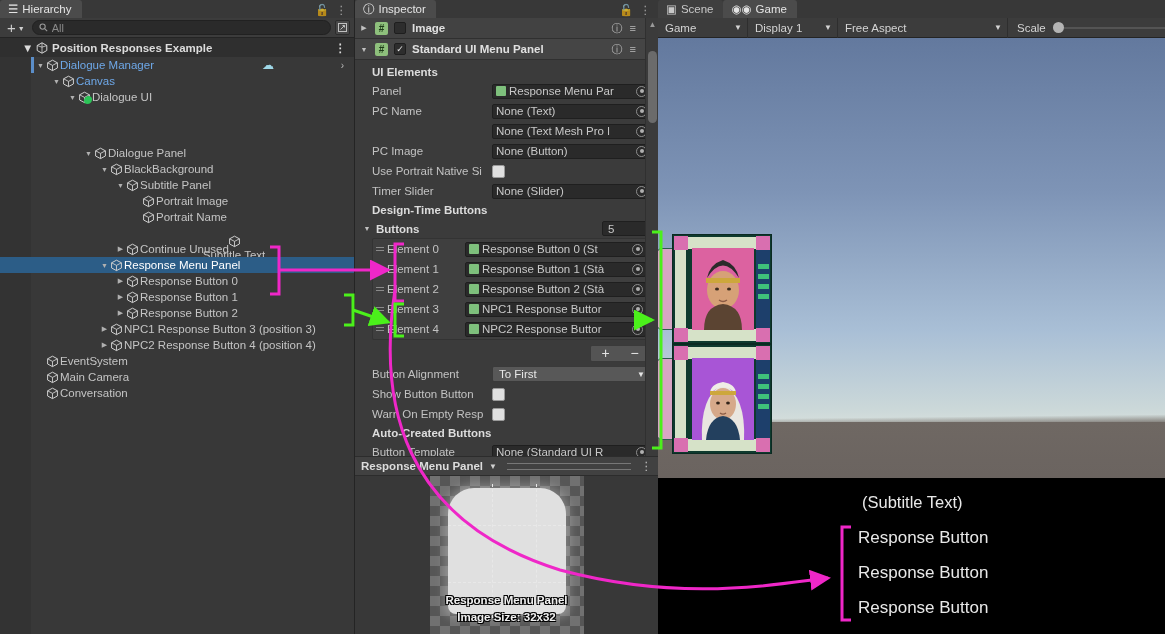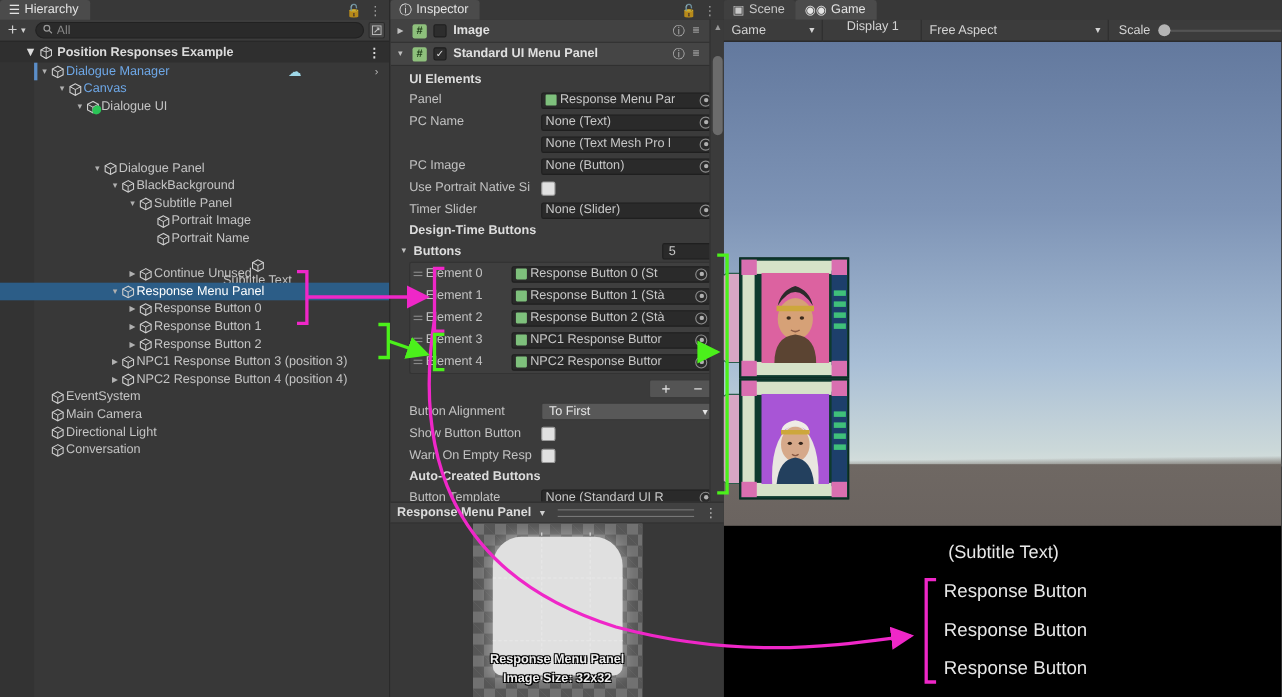--- a/index.html
+++ b/index.html
@@ -412,30 +412,20 @@
             <span class="lbl">Main Camera</span>
           </div>
           <div class="row" style="padding-left: 36px;">
             <span class="twisty"></span>
             <span class="cube">
               <svg width="13" height="13" viewBox="0 0 13 13">
                 <path d="M6.5 1.2 1.6 3.8v5.2l4.9 2.6 4.9-2.6V3.8z" fill="none" stroke="#cfcfcf" stroke-width="1"></path>
                 <path d="M1.6 3.8 6.5 6.4l4.9-2.6M6.5 6.4v5.2" fill="none" stroke="#cfcfcf" stroke-width=".9"></path>
               </svg>
             </span>
-            <span class="lbl">Directional Light</span>
-          </div>
-          <div class="row" style="padding-left: 36px;">
-            <span class="twisty"></span>
-            <span class="cube">
-              <svg width="13" height="13" viewBox="0 0 13 13">
-                <path d="M6.5 1.2 1.6 3.8v5.2l4.9 2.6 4.9-2.6V3.8z" fill="none" stroke="#cfcfcf" stroke-width="1"></path>
-                <path d="M1.6 3.8 6.5 6.4l4.9-2.6M6.5 6.4v5.2" fill="none" stroke="#cfcfcf" stroke-width=".9"></path>
-              </svg>
-            </span>
             <span class="lbl">Conversation</span>
           </div>
         </div>
     </div>
   </div>
 
   <div id="inspector">
     <div class="tabbar">
       <div class="tab active">
         <span>ⓘ</span>
@@ -681,21 +671,21 @@
         <span>◉◉</span>
         <span>Game</span>
       </div>
     </div>
 
     <div class="g-toolbar">
       <div class="g-pop" style="width:90px;">
         <span>Game</span>
         <span class="cv">▼</span>
       </div>
-      <div class="g-pop" style="width:90px;flex-direction:column;">
+      <div class="g-pop" style="width:90px;">
         <span>Display 1</span>
         <span class="cv">▼</span>
       </div>
       <div class="g-pop" style="width:170px;">
         <span>Free Aspect</span>
         <span class="cv">▼</span>
       </div>
       <div class="g-scale">
         <span>Scale</span>
         <span class="slider">

